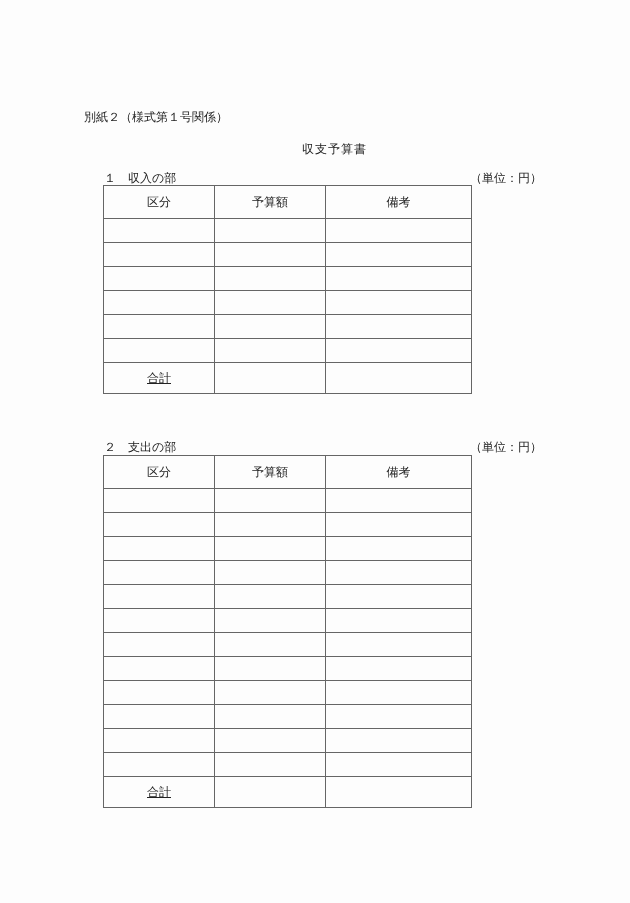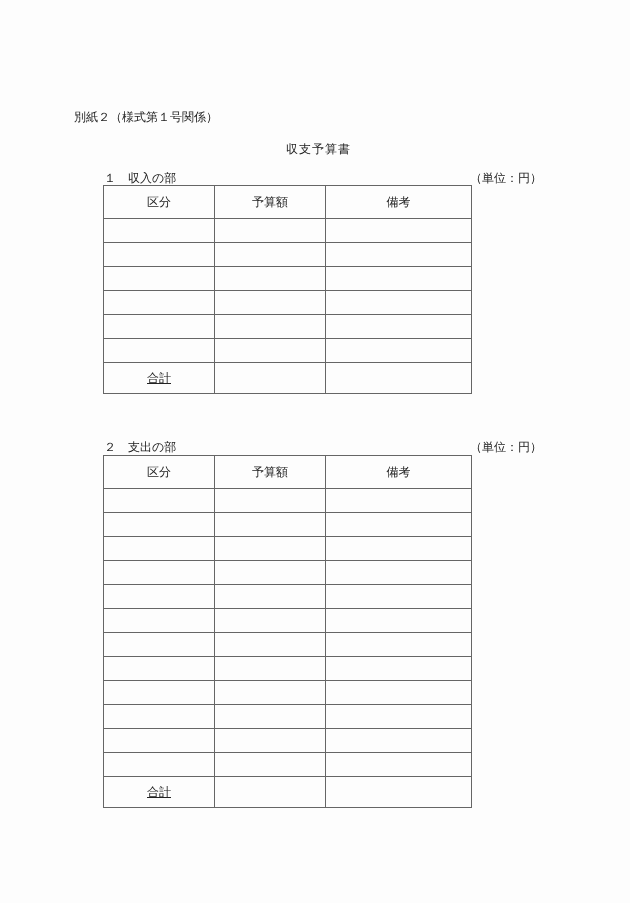--- a/index.html
+++ b/index.html
@@ -10,22 +10,22 @@
   .tbl td { border:1px solid #666; padding:0; text-align:center; font-size:12px; }
   .tbl td.c1 { width:110px; }
   .tbl td.c2 { width:110px; }
   .tbl tr.hdr td { height:32px; }
   .tbl tr.row td { height:23px; }
   .tbl tr.tot td { height:30px;text-decoration:underline; }
 </style>
 </head>
 <body>
 
-<div class="abs" style="left:74px;top:109px;">別紙２（様式第１号関係）</div>
-<div class="abs" style="left:286px;top:141px;letter-spacing:1px;">収支予算書</div>
+<div class="abs" style="left:84px;top:109px;">別紙２（様式第１号関係）</div>
+<div class="abs" style="left:302px;top:141px;letter-spacing:1px;">収支予算書</div>
 
 <div class="abs" style="left:104px;top:170px;">１　収入の部</div>
 <div class="abs" style="left:470px;top:170px;">（単位：円）</div>
 <table class="tbl" style="top:185px;">
   <tbody>
       <tr class="hdr">
     <td class="c1">区分</td>
     <td class="c2">予算額</td>
     <td>備考</td>
   </tr>

